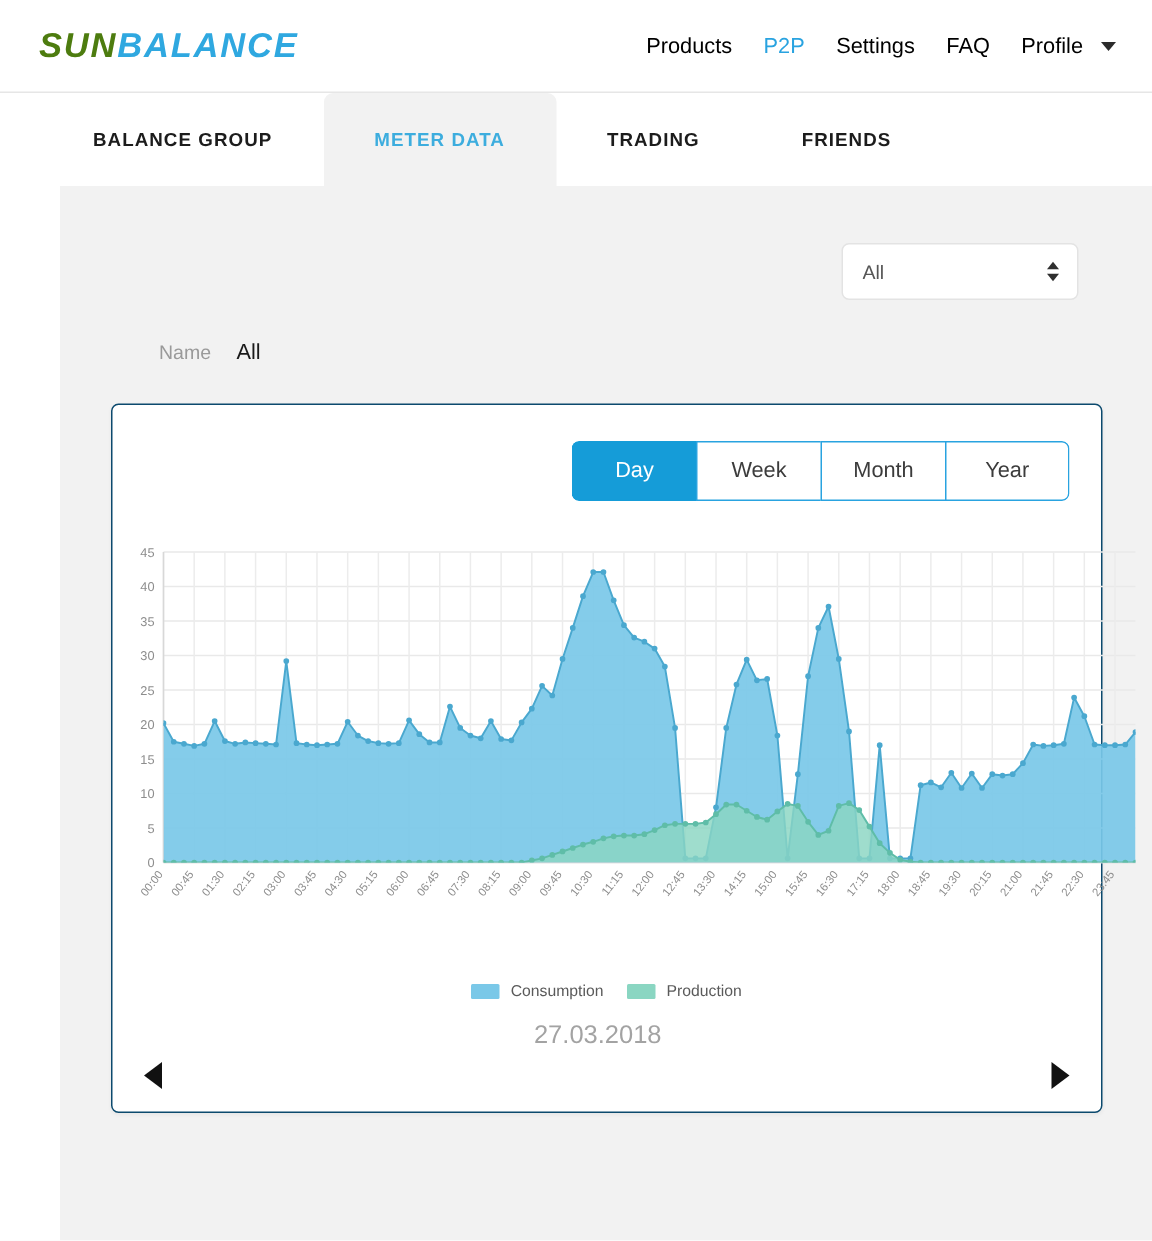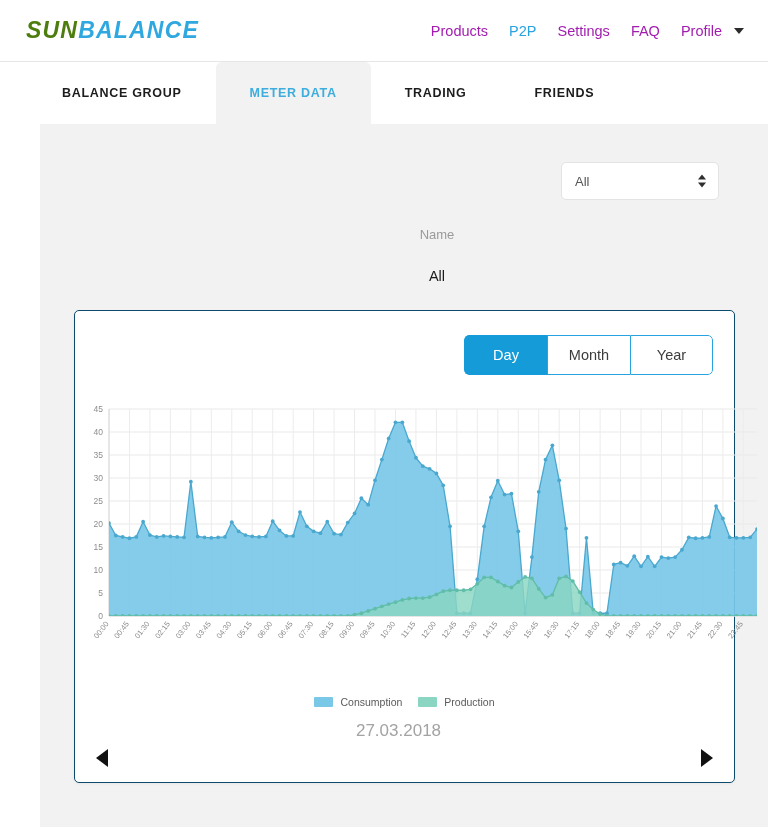--- a/index.html
+++ b/index.html
@@ -33,21 +33,21 @@
   .logo .sun { color: #4d7c0f; }
   .logo .contract { color: #2fa8e0; }
 
   .nav {
     display: flex;
     align-items: center;
     gap: 21px;
   }
   .nav-item {
     font-size: 14.5px;
-    color: #a21caf;
+    color: #000000;
     text-decoration: none;
     white-space: nowrap;
     cursor: pointer;
   }
   .nav-item.active { color: #29a3e0; }
   .nav-profile {
     display: flex;
     align-items: center;
     gap: 12px;
     cursor: pointer;
@@ -134,24 +134,23 @@
     display: block;
     width: 0; height: 0;
     border-left: 4.5px solid transparent;
     border-right: 4.5px solid transparent;
   }
   .select-arrows i.up   { border-bottom: 5px solid #2f2f2f; }
   .select-arrows i.down { border-top: 5px solid #2f2f2f; }
 
   .name-row {
     display: flex;
-    align-items: center;
-    gap: 26px;
+    align-items: flex-start;
+    gap: 17px;
     padding: 27px 0 0 66px;
-    flex-direction: column;
   }
   .name-label { font-size: 13px; color: #9a9a9a; }
   .name-value { font-size: 14.5px; color: #1a1a1a; }
 
   
   .card {
     margin: 26px 33px 0 34px;
     background: #ffffff;
     border-radius: 5px;
     border: 1px solid #0c4a6e;
@@ -291,20 +290,21 @@
 
   <div class="name-row">
     <span class="name-label">Name</span>
     <span class="name-value">All</span>
   </div>
 
   <div class="card">
 
     <div class="range-group">
       <button class="range-btn active">Day</button>
+      <button class="range-btn">Week</button>
       <button class="range-btn">Month</button>
       <button class="range-btn">Year</button>
     </div>
 
     <div class="plot-area">
       <svg class="plot-svg" id="chart-svg" width="698" height="275" viewBox="0 0 698 275">
           <line x1="34" y1="217" x2="682" y2="217" stroke="#e9e9e9" stroke-width="1"></line>
           <text x="28" y="220" text-anchor="end" font-size="8.5" fill="#8d8d8d" font-family="Liberation Sans, sans-serif">0</text>
           <line x1="34" y1="194" x2="682" y2="194" stroke="#e9e9e9" stroke-width="1"></line>
           <text x="28" y="197" text-anchor="end" font-size="8.5" fill="#8d8d8d" font-family="Liberation Sans, sans-serif">5</text>

